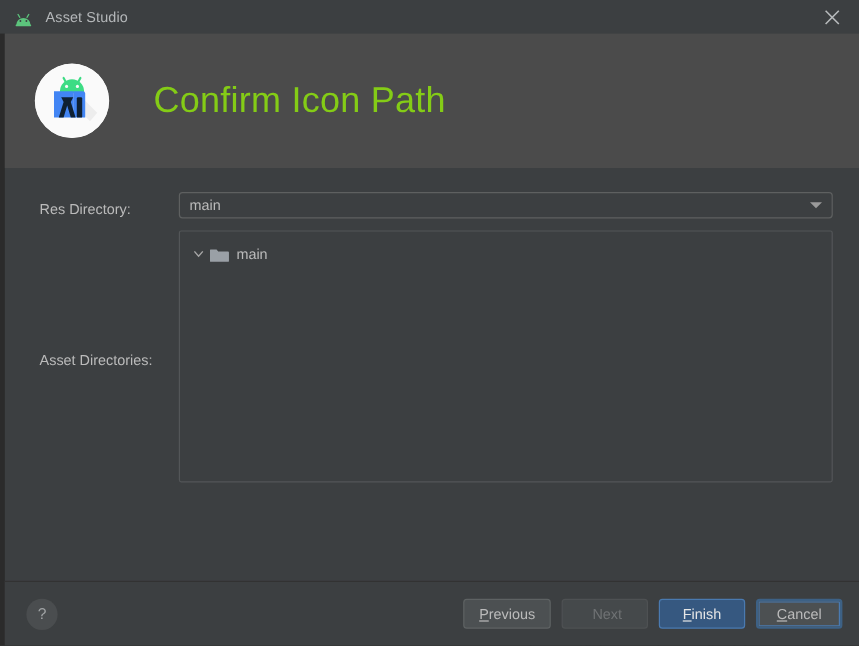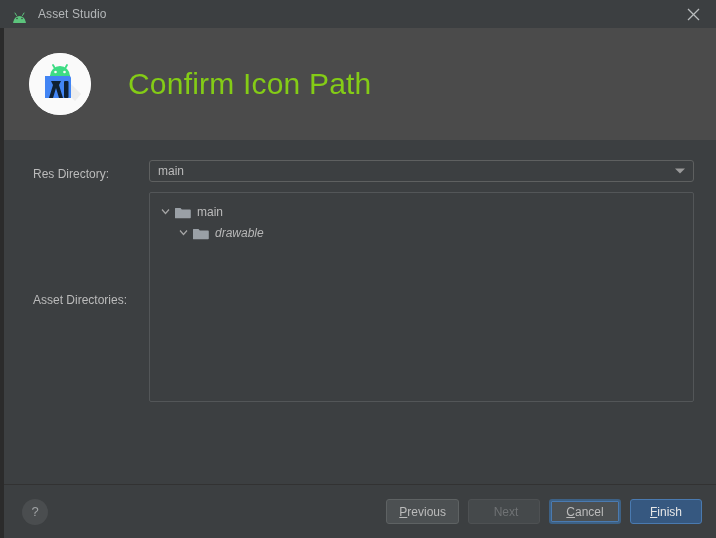--- a/index.html
+++ b/index.html
@@ -345,53 +345,40 @@
               </svg>
             </span>
             <span class="folder-icon">
               <svg width="16" height="14" viewBox="0 0 16 14">
                 <path d="M0.5 3 h5 l1.3 1.6 h8.2 a0.8 0.8 0 0 1 0.8 0.8 v7 a0.8 0.8 0 0 1 -0.8 0.8 h-14.4 a0.8 0.8 0 0 1 -0.8 -0.8 v-8.6 a0.8 0.8 0 0 1 0.8 -0.8 z" fill="#9aa0a6"></path>
               </svg>
             </span>
             <span class="node-label">main</span>
           </div>
 
-          <div class="tree-node level-1">
-            <span class="chevron">
-              <svg width="9" height="9" viewBox="0 0 9 9">
-                <polyline points="1,2.5 4.5,6.5 8,2.5" fill="none" stroke="#a5a5a5" stroke-width="1.2"></polyline>
-              </svg>
-            </span>
-            <span class="folder-icon">
-              <svg width="16" height="14" viewBox="0 0 16 14">
-                <path d="M0.5 3 h5 l1.3 1.6 h8.2 a0.8 0.8 0 0 1 0.8 0.8 v7 a0.8 0.8 0 0 1 -0.8 0.8 h-14.4 a0.8 0.8 0 0 1 -0.8 -0.8 v-8.6 a0.8 0.8 0 0 1 0.8 -0.8 z" fill="#9aa0a6"></path>
-              </svg>
-            </span>
-            <span class="node-label italic">drawable</span>
-          </div>
 
 
         </div>
       </div>
     </div>
 
     <div id="footer">
       <div id="help-button">?</div>
       <div id="button-group">
         <div class="btn">
           <span><span class="mn">P</span>revious</span>
         </div>
         <div class="btn disabled">
           <span>Next</span>
         </div>
+        <div class="btn primary">
+          <span><span class="mn">F</span>inish</span>
+        </div>
         <div class="btn focused">
           <span><span class="mn">C</span>ancel</span>
         </div>
-        <div class="btn primary">
-          <span><span class="mn">F</span>inish</span>
-        </div>
       </div>
     </div>
 
   </div>
 </div>
 
 <div id="watermark">https://blog.csdn.net/baidu_41616022</div>
 
 </body></html>

